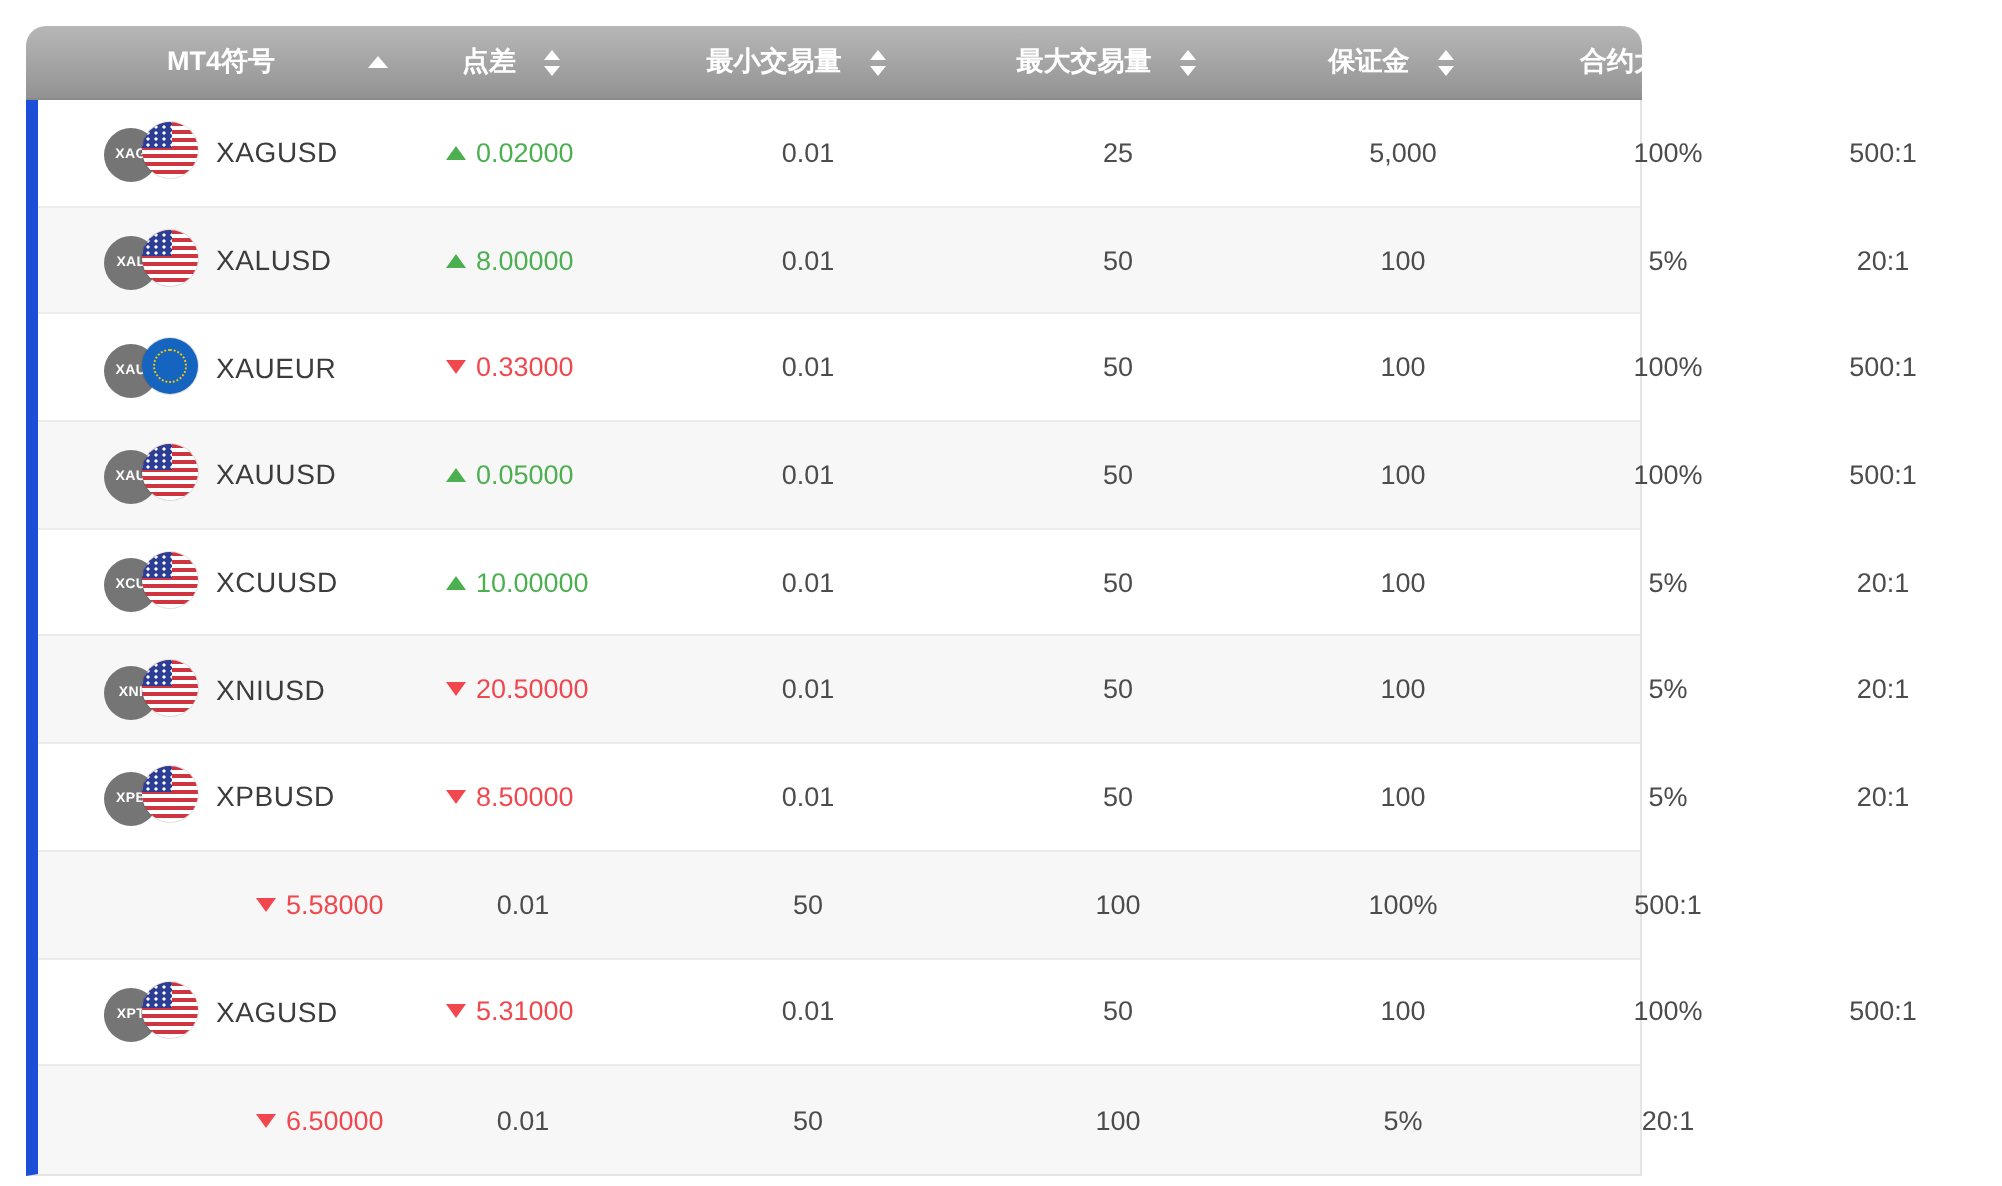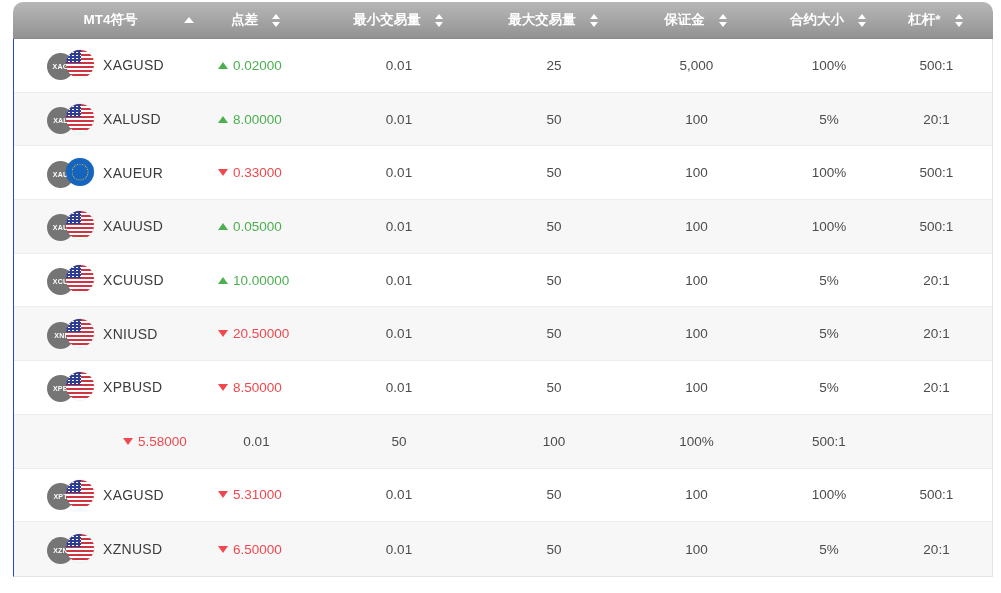--- a/index.html
+++ b/index.html
@@ -1,19 +1,19 @@
 <!DOCTYPE html>
 <html style="--up: #4caf50; --down: #f0484e;"><head>
 <meta charset="utf-8">
 <style>
   * { margin:0; padding:0; box-sizing:border-box; }
   html,body { width:1001px; height:593px; background:#ffffff; overflow:hidden;
               font-family:"Liberation Sans","DejaVu Sans",sans-serif; }
 
-  .table-wrap { position:absolute; left:13px; top:2px; width:980px; }
+  .table-wrap { position:absolute; left:13px; top:13px; width:808px; }
 
   
   .thead {
     display:grid;
     grid-template-columns:195px 95px 190px 120px 165px 100px 115px;
     height:37px;
     background:linear-gradient(to bottom,#b7b7b7 0%, #a7a7a7 45%, #929292 100%);
     border-radius:10px 10px 0 0;
     border-bottom:1px solid #8b8b8b;
   }
@@ -27,21 +27,21 @@
 
   
   .sort-wrap { display:flex; flex-direction:column; align-items:center; gap:3px; }
   .tri { width:0; height:0; }
   .tri.asc      { border-left:5px solid transparent; border-right:5px solid transparent; border-bottom:6px solid #ffffff; }
   .tri.up-sm    { border-left:4px solid transparent; border-right:4px solid transparent; border-bottom:5px solid #ffffff; }
   .tri.down-sm  { border-left:4px solid transparent; border-right:4px solid transparent; border-top:5px solid #ffffff; }
 
   
   .tbody {
-    border-left:1px solid #1d4ed8; border-right:1px solid #e4e4e4; border-bottom:1px solid #e4e4e4;
+    border-left:6px solid #1d4ed8; border-right:1px solid #e4e4e4; border-bottom:1px solid #e4e4e4;
   }
   .tr {
     display:grid;
     grid-template-columns:195px 95px 190px 120px 165px 100px 115px;
     height:53.7px; align-items:center;
     background:#ffffff; border-bottom:1px solid #ececec; cursor:pointer;
   }
   .tr:last-child { border-bottom:none; }
   .tr.alt { background:#f7f7f7; }
 
@@ -289,27 +289,20 @@
       <span class="dir"></span>
       <span class="num">5.31000</span>
     </div>
     <div class="td">0.01</div>
     <div class="td">50</div>
     <div class="td">100</div>
     <div class="td">100%</div>
     <div class="td">500:1</div>
   </div>
       <div class="tr alt">
-    <div class="td sym">
-      <span class="badge">
-        <span class="code-circle">XZN</span>
-        <span class="flag us"></span>
-      </span>
-      <span class="sym-label">XZNUSD</span>
-    </div>
     <div class="td spread down">
       <span class="dir"></span>
       <span class="num">6.50000</span>
     </div>
     <div class="td">0.01</div>
     <div class="td">50</div>
     <div class="td">100</div>
     <div class="td">5%</div>
     <div class="td">20:1</div>
   </div>

